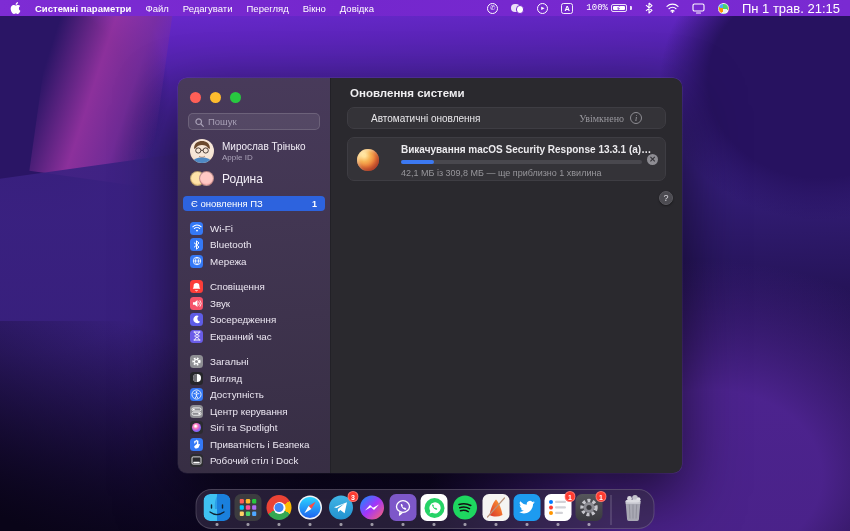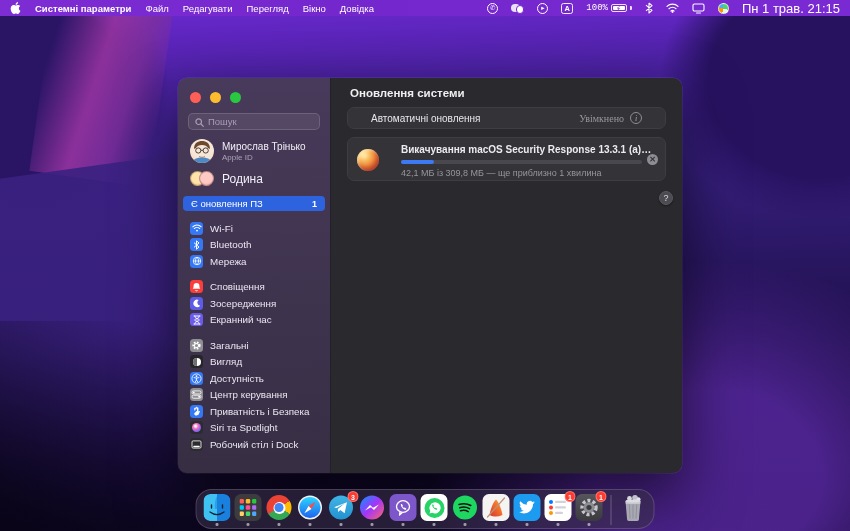--- a/index.html
+++ b/index.html
@@ -264,20 +264,29 @@
         <div class="sb-row">
           <span class="sb-ic" style="background:#fc3d39">
               <svg width="9" height="10" viewBox="0 0 10 11">
                 <path d="M5 1a3.2 3.2 0 0 1 3.2 3.2c0 2.6 1 3.2 1 3.2H.8s1-.6 1-3.2A3.2 3.2 0 0 1 5 1z" fill="#fff"></path>
                 <path d="M4 8.8a1 1 0 0 0 2 0" stroke="#fff" stroke-width="1" fill="none"></path>
               </svg>
             </span>
           <span class="sb-label">Сповіщення</span>
         </div>
         <div class="sb-row">
+          <span class="sb-ic" style="background:#f5536a">
+              <svg width="10" height="9" viewBox="0 0 11 10">
+                <path d="M1 3.5h2L6 1v8L3 6.5H1z" fill="#fff"></path>
+                <path d="M7.5 3a3 3 0 0 1 0 4M9 1.8a5 5 0 0 1 0 6.4" stroke="#fff" stroke-width=".9" fill="none" stroke-linecap="round"></path>
+              </svg>
+            </span>
+          <span class="sb-label">Звук</span>
+        </div>
+        <div class="sb-row">
           <span class="sb-ic" style="background:#5e5ce6">
               <svg width="9" height="9" viewBox="0 0 10 10">
                 <path d="M7.5 1a4.2 4.2 0 1 0 1.6 6.5A3.6 3.6 0 0 1 7.5 1z" fill="#fff"></path>
               </svg>
             </span>
           <span class="sb-label">Зосередження</span>
         </div>
         <div class="sb-row">
           <span class="sb-ic" style="background:#6a5ce8">
               <svg width="8" height="10" viewBox="0 0 8 10">
@@ -322,32 +331,32 @@
               <svg width="11" height="9" viewBox="0 0 12 10">
                 <rect x="1" y="1" width="10" height="3.4" rx="1.7" fill="none" stroke="#fff" stroke-width=".9"></rect>
                 <circle cx="3" cy="2.7" r="1" fill="#fff"></circle>
                 <rect x="1" y="5.8" width="10" height="3.4" rx="1.7" fill="none" stroke="#fff" stroke-width=".9"></rect>
                 <circle cx="9" cy="7.5" r="1" fill="#fff"></circle>
               </svg>
             </span>
           <span class="sb-label">Центр керування</span>
         </div>
         <div class="sb-row">
+          <span class="sb-ic" style="background:#2b2b30">
+              <span style="width:9px;height:9px;border-radius:50%;background:radial-gradient(circle at 40% 35%, #fff 8%, #ff7ab8 30%, #9a5cf0 60%, #22a7f0 100%);"></span>
+            </span>
+          <span class="sb-label">Siri та Spotlight</span>
+        </div>
+        <div class="sb-row">
           <span class="sb-ic" style="background:#3478f6">
               <svg width="9" height="10" viewBox="0 0 9 10">
                 <path d="M2.2 5.2V2.4a.7.7 0 0 1 1.4 0M3.6 4.8V1.5a.7.7 0 0 1 1.4 0M5 4.8V2a.7.7 0 0 1 1.4 0v3.4c.8-.8 1.8-.6 1.4.4L6.8 8.1c-.5 1-1.2 1.4-2.3 1.4-1.5 0-2.3-.8-2.3-2.3z" fill="#fff"></path>
               </svg>
             </span>
           <span class="sb-label">Приватність і Безпека</span>
-        </div>
-        <div class="sb-row">
-          <span class="sb-ic" style="background:#2b2b30">
-              <span style="width:9px;height:9px;border-radius:50%;background:radial-gradient(circle at 40% 35%, #fff 8%, #ff7ab8 30%, #9a5cf0 60%, #22a7f0 100%);"></span>
-            </span>
-          <span class="sb-label">Siri та Spotlight</span>
         </div>
         <div class="sb-row">
           <span class="sb-ic" style="background:#2c2c30">
               <svg width="11" height="9" viewBox="0 0 12 10">
                 <rect x="1" y="1" width="10" height="8" rx="1.2" fill="none" stroke="#fff" stroke-width=".9"></rect>
                 <rect x="2.4" y="6.4" width="7.2" height="1.6" rx=".5" fill="#fff"></rect>
               </svg>
             </span>
           <span class="sb-label">Робочий стіл і Dock</span>
         </div>

